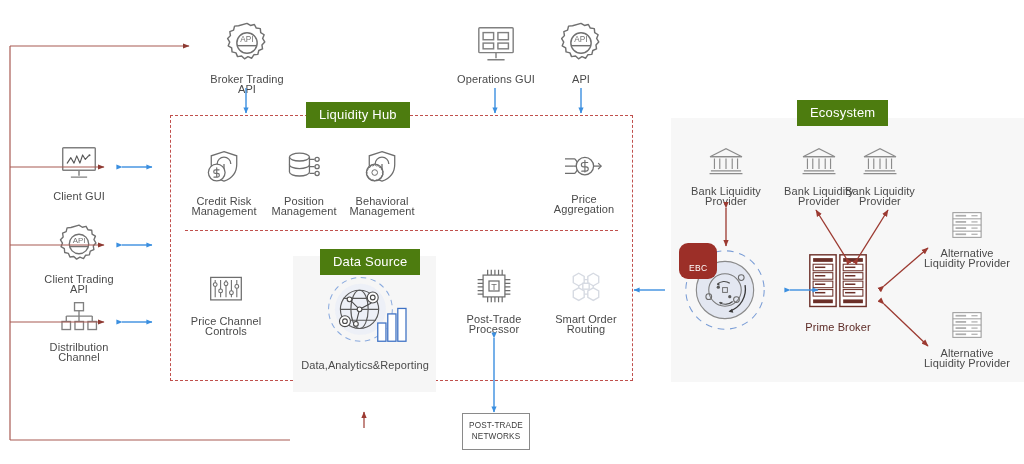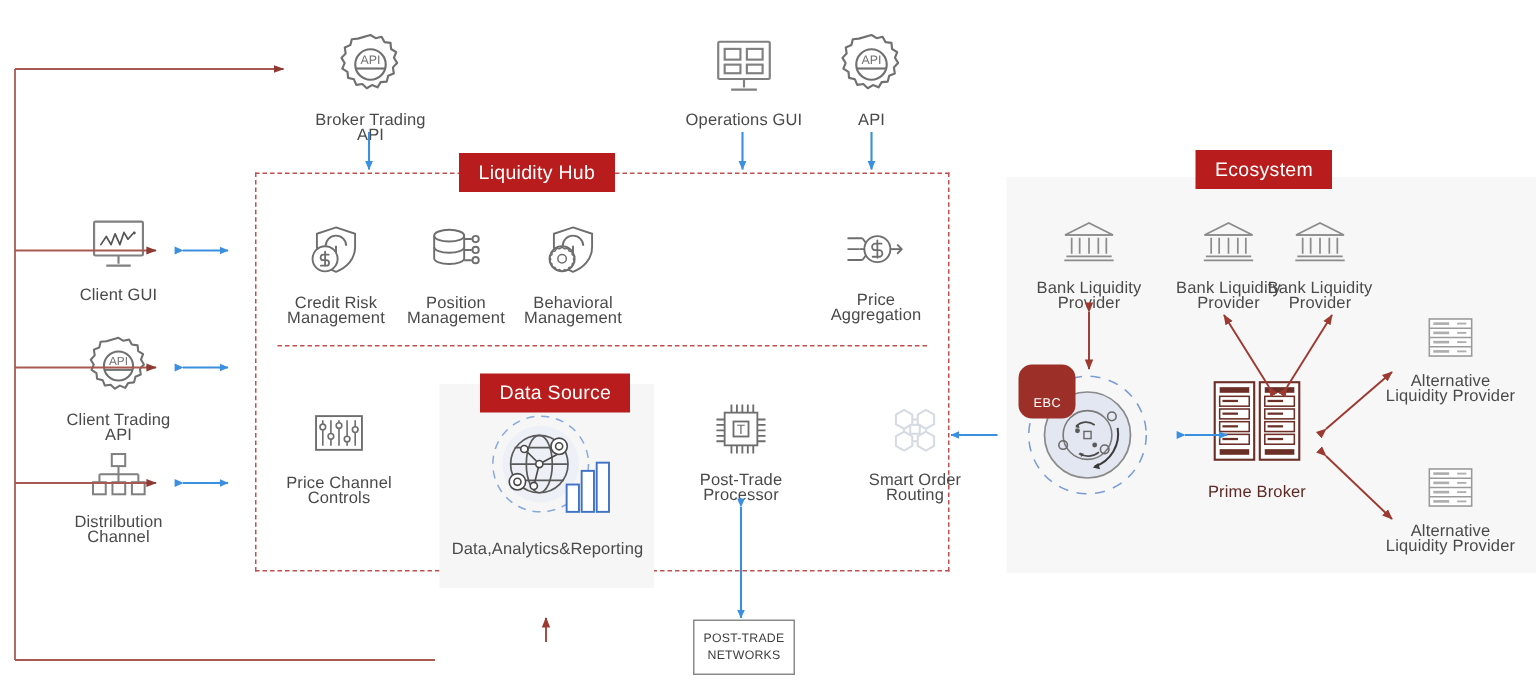--- a/index.html
+++ b/index.html
@@ -9,21 +9,21 @@
   #stage{position:relative;width:1024px;height:464px;background:#fff;}
 
   
   .node{position:absolute;display:flex;flex-direction:column;align-items:center;}
   .node .ico{display:block;}
   .cap{font-size:11px;line-height:10.4px;color:#4a4a4a;text-align:center;
        margin-top:4px;letter-spacing:.1px;white-space:pre-line;}
   .cap.maroon{color:#5d2b26;}
 
   
-  .badge{position:absolute;background:#b91c1c;color:#fff;font-size:13px;
+  .badge{position:absolute;background:#4d7c0f;color:#fff;font-size:13px;
          line-height:13px;padding:6px 13px 7px;white-space:nowrap;z-index:6;
          letter-spacing:.2px;}
 
   
   .hub-panel{position:absolute;border:1.3px dashed #c0504d;box-sizing:border-box;}
   .hub-split{position:absolute;border-top:1.3px dashed #c0504d;}
   .eco-panel{position:absolute;background:#f7f7f7;}
   .ds-panel{position:absolute;background:#f6f6f6;z-index:2;}
 
   
@@ -328,21 +328,21 @@
           <path d="M10 15 H4 M10 19 H4 M10 23 H4 M10 27 H4 M10 31 H4"></path>
           <path d="M34 15 h6 M34 19 h6 M34 23 h6 M34 27 h6 M34 31 h6"></path>
         </g>
         <text x="22" y="26" text-anchor="middle" font-size="10" font-family="Liberation Sans, sans-serif" fill="#6E6E6E">T</text>
       </svg>
     </span>
     <span class="cap">Post-Trade
 Processor</span>
   </div>
 
-  <div class="node" style="left:572px;top:266px;width:76px;justify-content:flex-end;">
+  <div class="node" style="left:548px;top:266px;width:76px;justify-content:flex-end;">
     <span class="ico">
       <svg width="40" height="40" viewBox="0 0 44 44">
         <g fill="none" stroke="#D6DAE2" stroke-width="1.5">
           <path d="M14 8 l6 3.4 v7 L14 21.8 8 18.4 v-7z"></path>
           <path d="M30 8 l6 3.4 v7 l-6 3.4 -6-3.4 v-7z"></path>
           <path d="M14 24 l6 3.4 v7 L14 37.8 8 34.4 v-7z"></path>
           <path d="M30 24 l6 3.4 v7 l-6 3.4 -6-3.4 v-7z"></path>
           <path d="M20 15 h4 M14 21.8 v2.2 M30 21.8 V24 M20 31 h4"></path>
           <rect x="18.5" y="19" width="7" height="6.5"></rect>
         </g>

